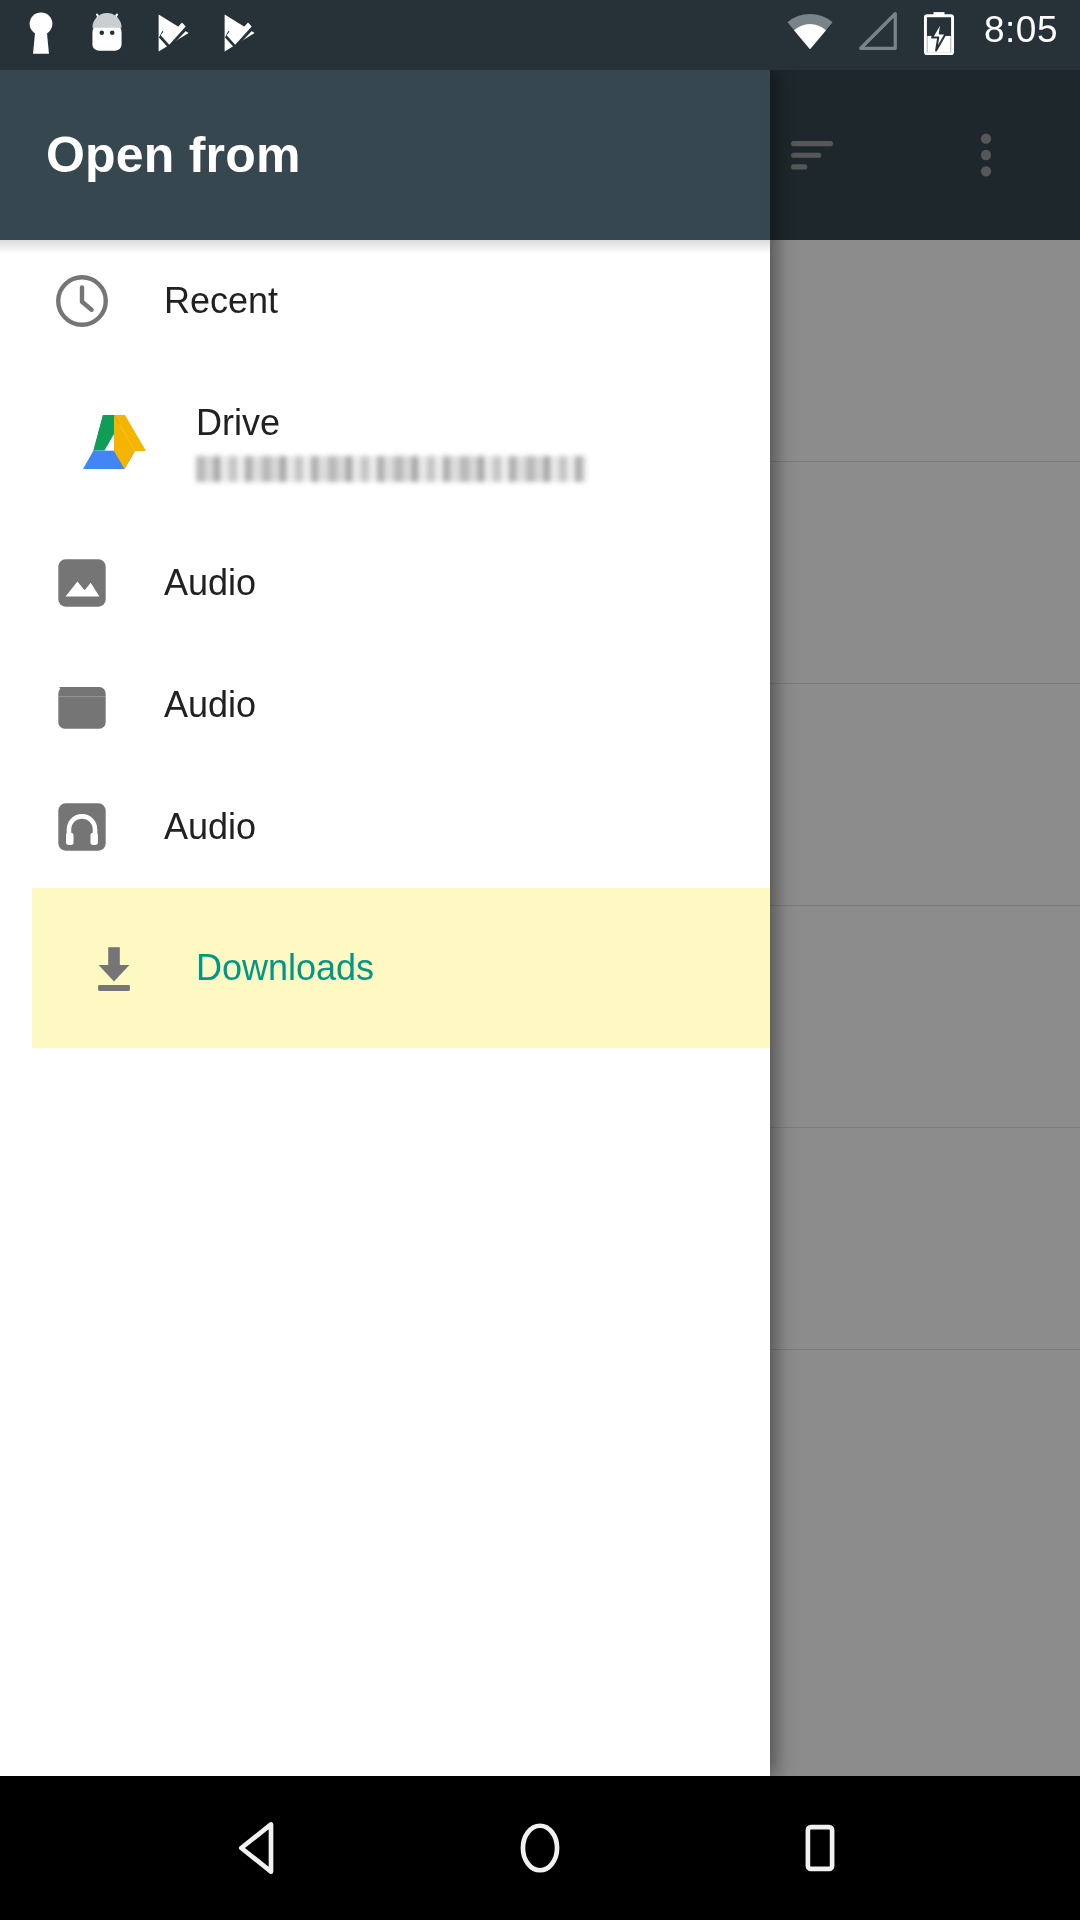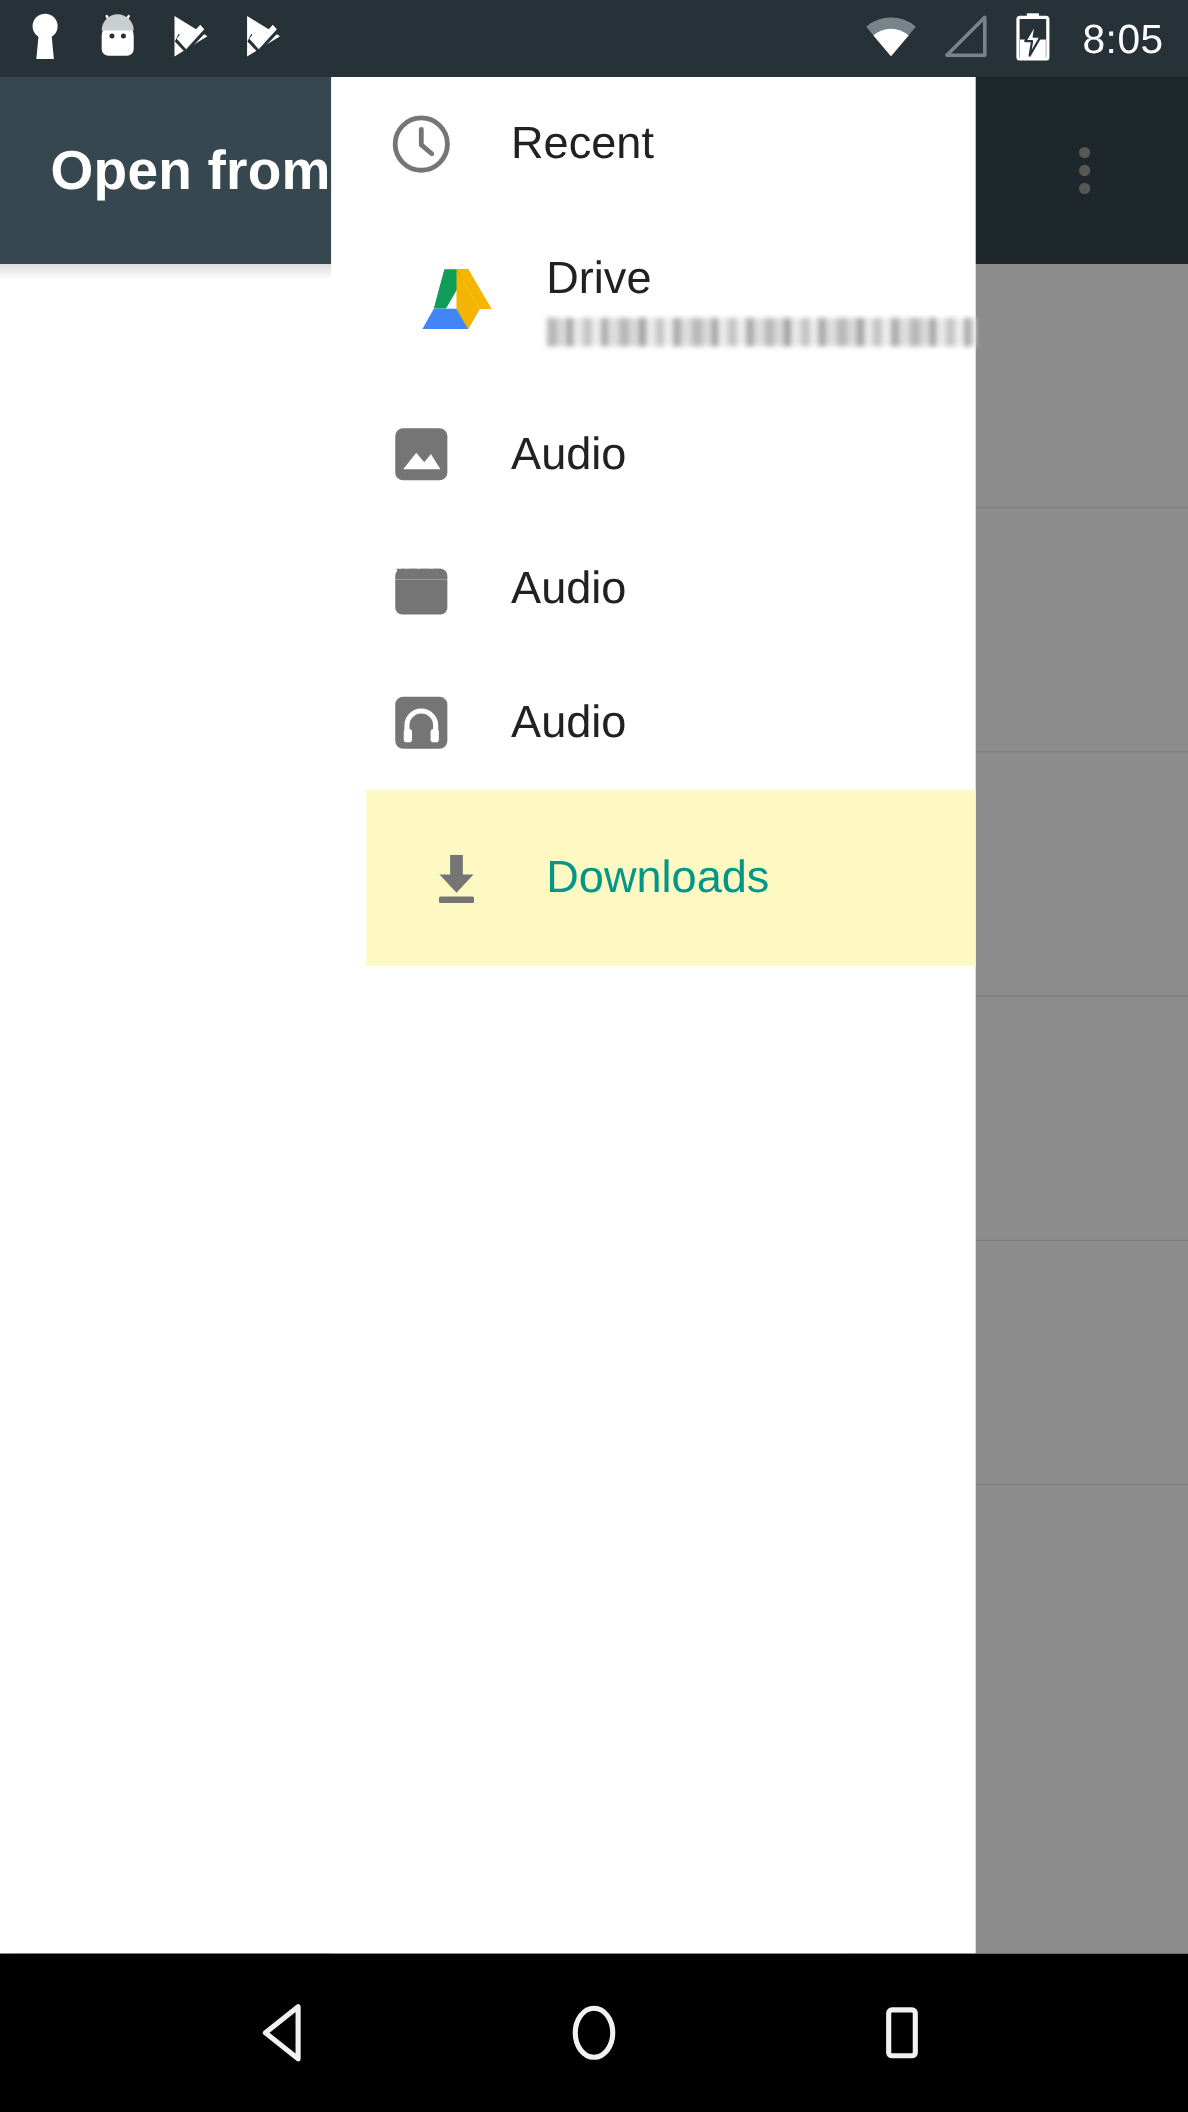--- a/index.html
+++ b/index.html
@@ -13,21 +13,21 @@
 
   
   #status-bar {
     position:absolute; left:0; top:0; width:1080px; height:70px;
     background:#263238;
     display:flex; align-items:center;
     padding:0 22px;
     z-index:60;
   }
   .sb-left { display:flex; align-items:center; gap:26px; }
-  .sb-right { margin-left:auto; display:flex; align-items:center; gap:22px; }
+  .sb-right { margin-left:auto; display:flex; align-items:flex-start; gap:22px; }
   .sb-icon { display:block; }
   #status-clock {
     color:#ffffff; font-size:37px; font-weight:400;
     letter-spacing:0.5px; line-height:1; margin-left:6px;
     font-family:"Liberation Sans", sans-serif;
   }
 
   
   #app-background {
     position:absolute; left:0; top:70px; width:1080px; height:1706px;
@@ -60,21 +60,21 @@
     position:absolute; left:0; top:70px; width:1080px; height:1706px;
     background:rgba(0,0,0,0.45);
     z-index:10;
   }
 
   
   #drawer {
     position:absolute; left:0; top:70px; width:770px; height:1706px;
     background:#ffffff; z-index:30;
     box-shadow:6px 0 18px rgba(0,0,0,0.42);
-    display:flex; flex-direction:row;
+    display:flex; flex-direction:column;
   }
   #drawer-header {
     height:170px; background:#37474F; flex:0 0 auto;
     display:flex; align-items:center; padding-left:46px;
     position:relative;
   }
   #drawer-header::after {
     content:""; position:absolute; left:0; right:0; top:100%;
     height:14px;
     background:linear-gradient(to bottom, rgba(0,0,0,0.14), rgba(0,0,0,0));
@@ -89,21 +89,21 @@
     height:122px; padding-left:46px;
   }
   .drawer-item.tall { height:160px; align-items:center;margin-left:32px; }
   .drawer-item.selected { background:#fef9c3; }
   .di-icon {
     width:72px; min-width:72px; height:72px;
     display:flex; align-items:center; justify-content:center;
     margin-right:46px;
   }
   .di-text { display:flex; flex-direction:column; justify-content:center; }
-  .di-label { font-size:41px; color:#212121; line-height:1.15; }
+  .di-label { font-size:36px; color:#212121; line-height:1.15; }
   .drawer-item.selected .di-label { color:#009688; }
   .di-sub-redacted {
     margin-top:12px; height:26px; width:390px;
     background-image:
       repeating-linear-gradient(90deg,
         #b5b5b5 0px, #b5b5b5 9px,
         #d6d6d6 9px, #d6d6d6 18px,
         #9e9e9e 18px, #9e9e9e 24px,
         #e8e8e8 24px, #e8e8e8 33px,
         #c2c2c2 33px, #c2c2c2 41px,

